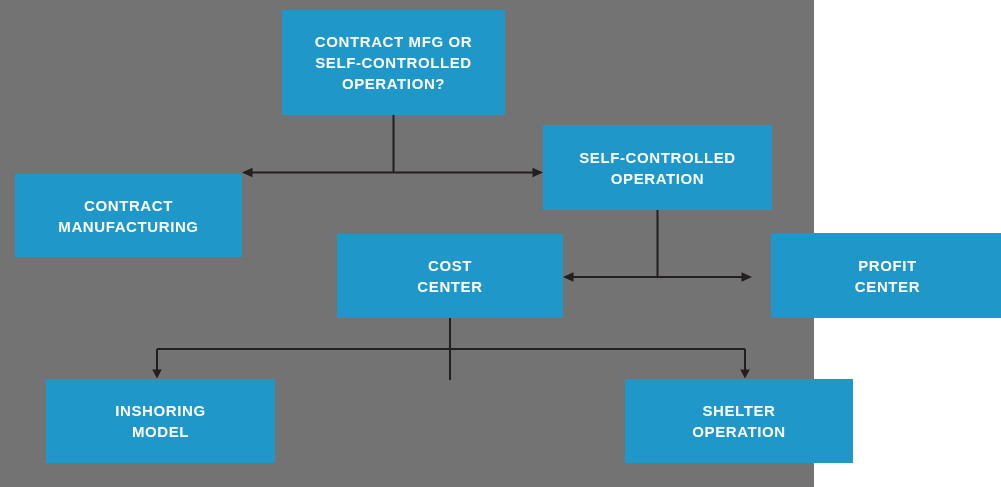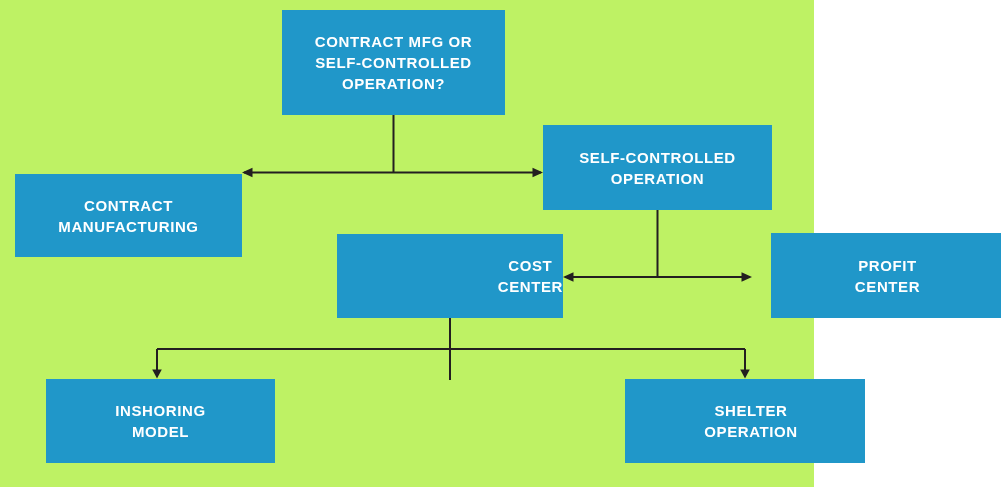--- a/index.html
+++ b/index.html
@@ -10,21 +10,21 @@
   body {
     width: 1001px;
     height: 487px;
     font-family: "Liberation Sans", "DejaVu Sans", sans-serif;
     overflow: hidden;
   }
   .canvas {
     position: relative;
     width: 814px;
     height: 487px;
-    background: #bef264;
+    background: #737373;
   }
   .connectors {
     position: absolute;
     left: 0;
     top: 0;
     width: 1001px;
     height: 487px;
     pointer-events: none;
   }
   .node {
@@ -41,25 +41,25 @@
     font-weight: 700;
     font-size: 15px;
     line-height: 21px;
     letter-spacing: 0.6px;
     text-transform: uppercase;
   }
   
   .n-root     { left: 282px; top: 10px;  width: 223px; height: 105px; }
   .n-cm       { left: 15px;  top: 130px; width: 227px; height: 83px; margin-top: 44px;  }
   .n-sco      { left: 543px; top: 125px; width: 229px; height: 85px;  }
-  .n-cost     { left: 337px; top: 234px; width: 226px; height: 84px; justify-content: flex-end;  }
+  .n-cost     { left: 337px; top: 234px; width: 226px; height: 84px;  }
   .n-profit   { left: 771px; top: 233px; width: 233px; height: 85px;  }
   .n-inshore  { left: 46px;  top: 379px; width: 229px; height: 84px;  }
   .n-maquila  { left: 337px; top: 380px; width: 230px; height: 85px;  }
-  .n-shelter  { left: 625px; top: 379px; width: 228px; height: 84px; padding-left: 12px;  }
+  .n-shelter  { left: 625px; top: 379px; width: 228px; height: 84px;  }
 </style>
 </head>
 <body>
 
 <div class="canvas">
 
   <svg class="connectors" viewBox="0 0 1001 487" xmlns="http://www.w3.org/2000/svg">
     <g stroke="var(--connector, #231F20)" stroke-width="2" fill="none">
 
       <path d="M393.5,115 V172.5"></path>

